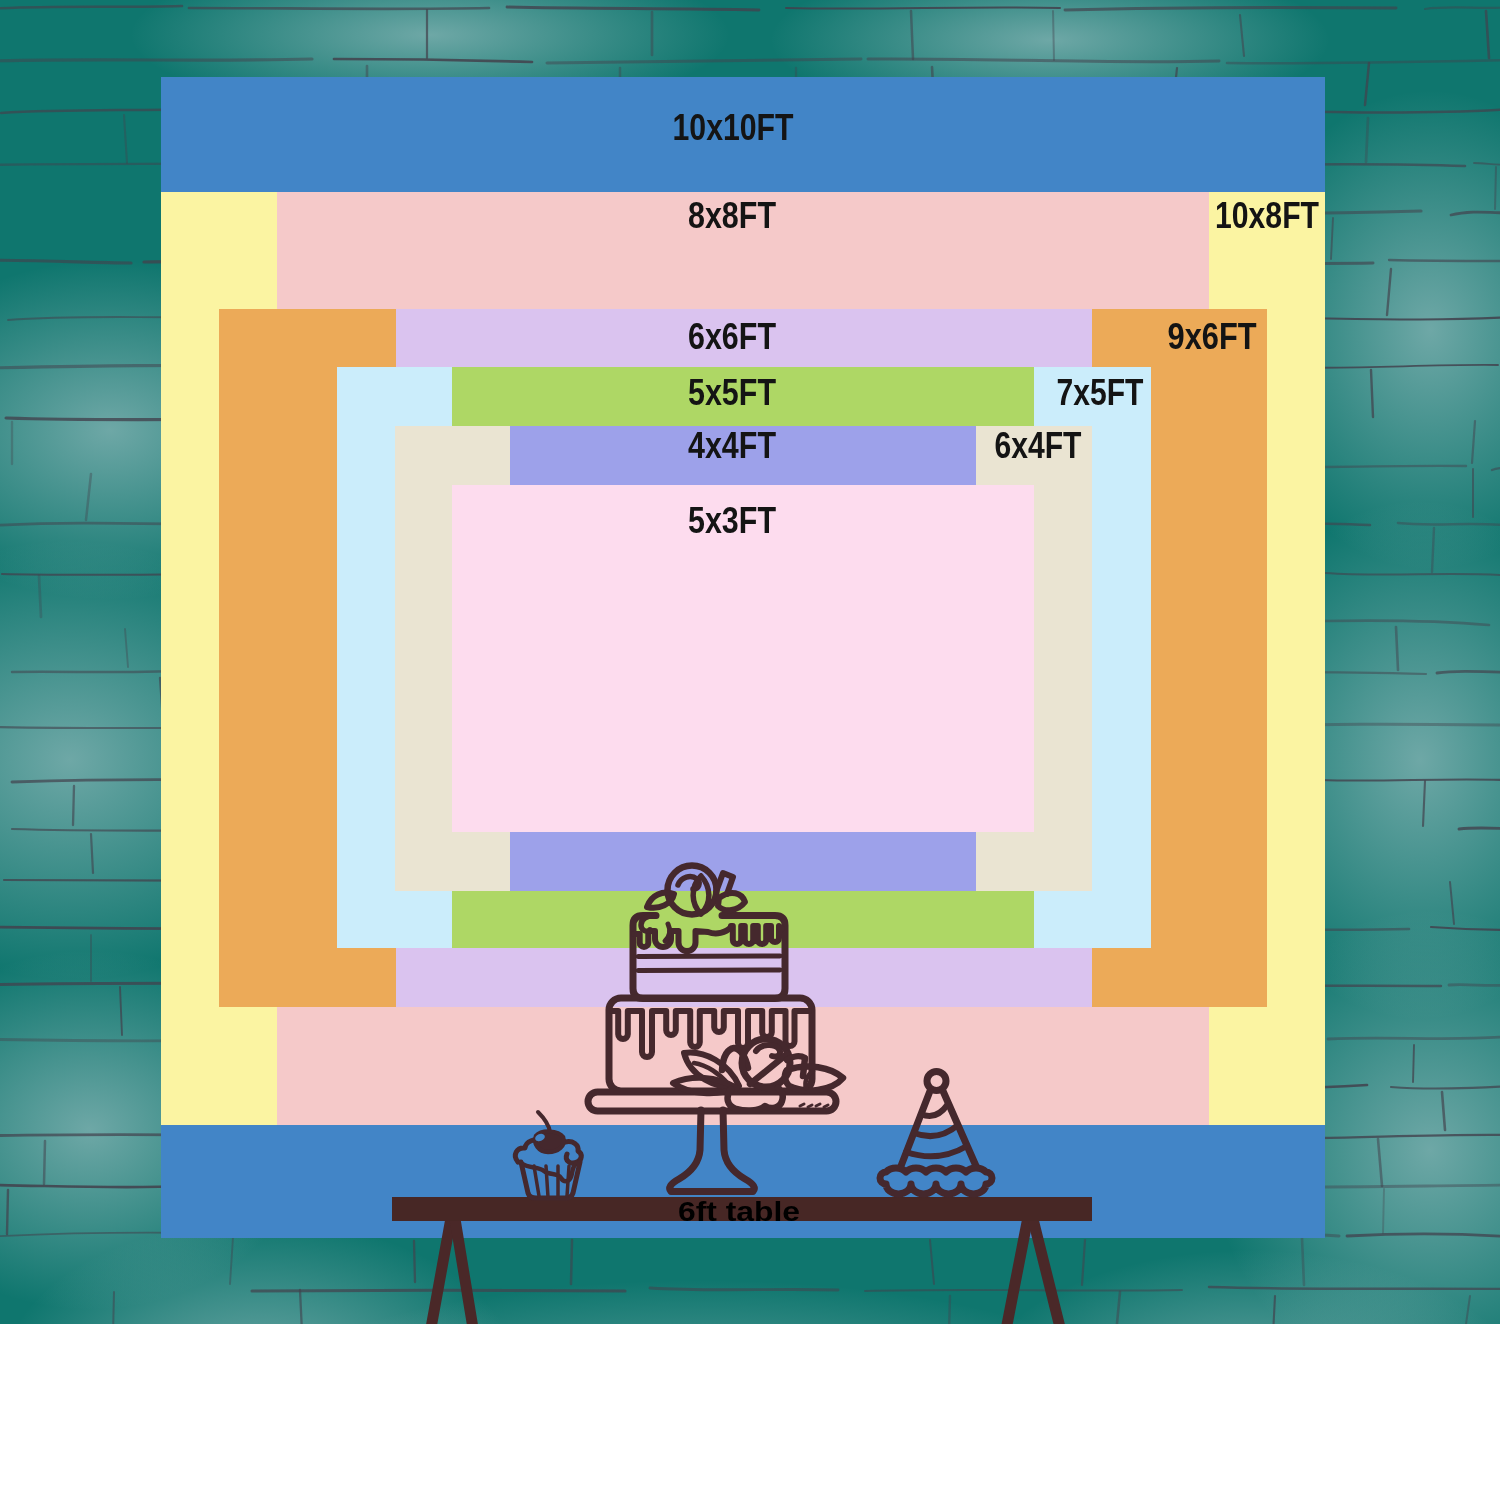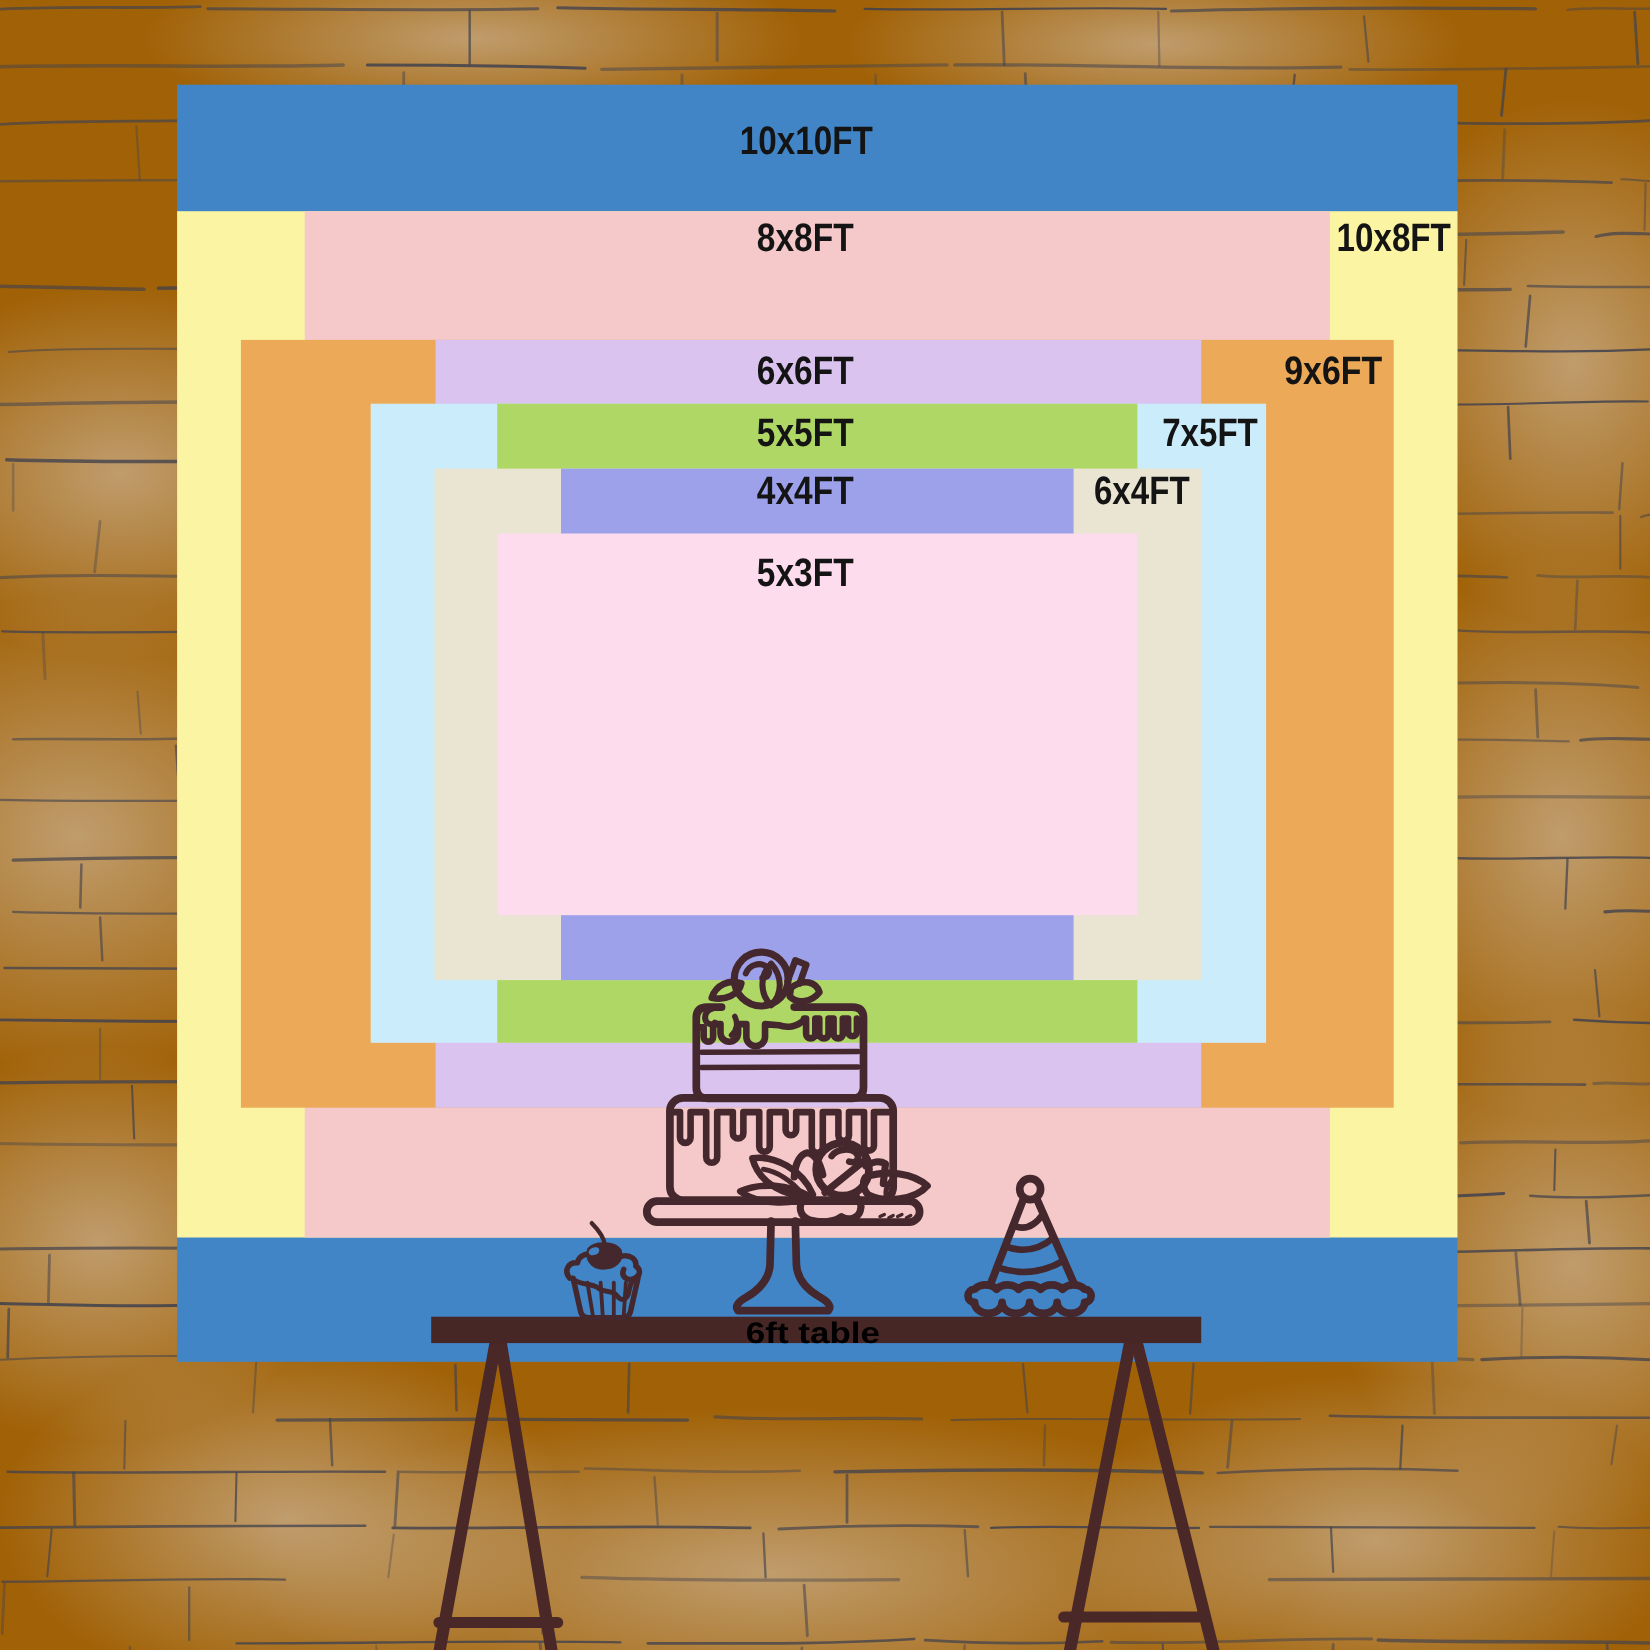--- a/index.html
+++ b/index.html
@@ -1,16 +1,16 @@
 <!DOCTYPE html>
 <html><head>
 <meta charset="utf-8">
 <style>
   html,body{margin:0;padding:0;background:#ffffff}
-  #c{position:relative;width:1500px;height:1500px;overflow:hidden;background:#a16207;font-family:"Liberation Sans",sans-serif}
+  #c{position:relative;width:1500px;height:1324px;overflow:hidden;background:#0f766e;font-family:"Liberation Sans",sans-serif}
   .r{position:absolute}
 </style>
 </head>
 <body>
 <div id="c">
 
 <svg width="1500" height="1500" viewBox="0 0 1500 1500" style="position:absolute;left:0;top:0">
       <defs>
         <radialGradient id="gw">
           <stop offset="0%" stop-color="#e7e7ee" stop-opacity="0.8"></stop>

